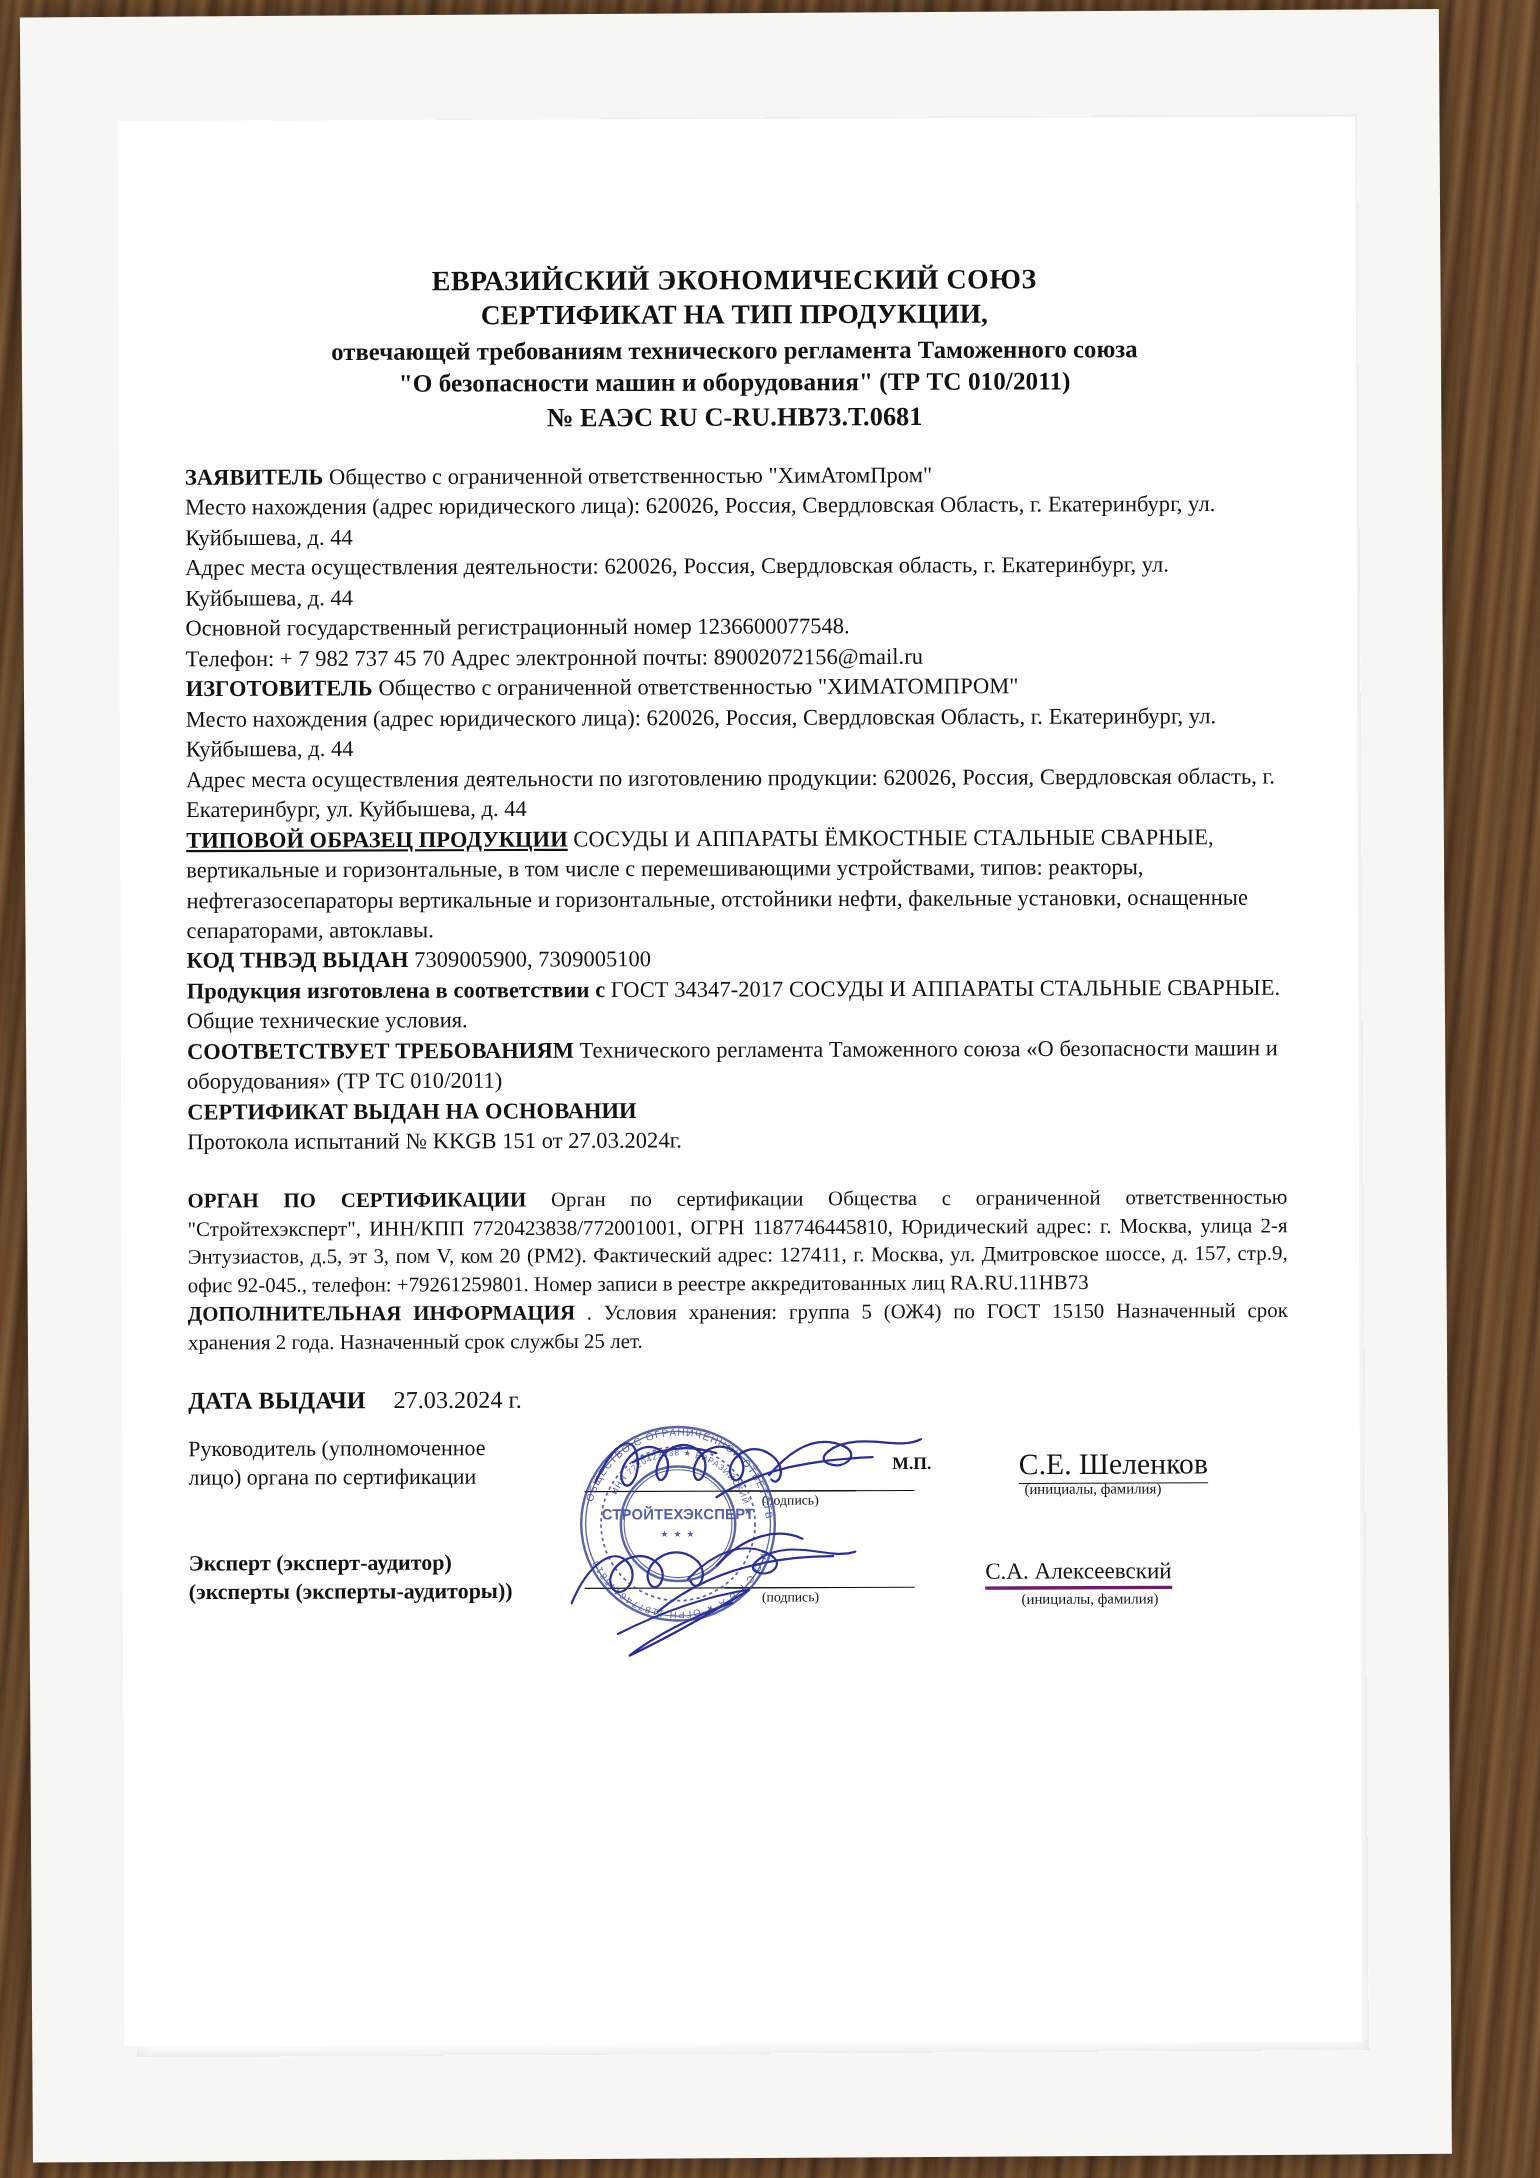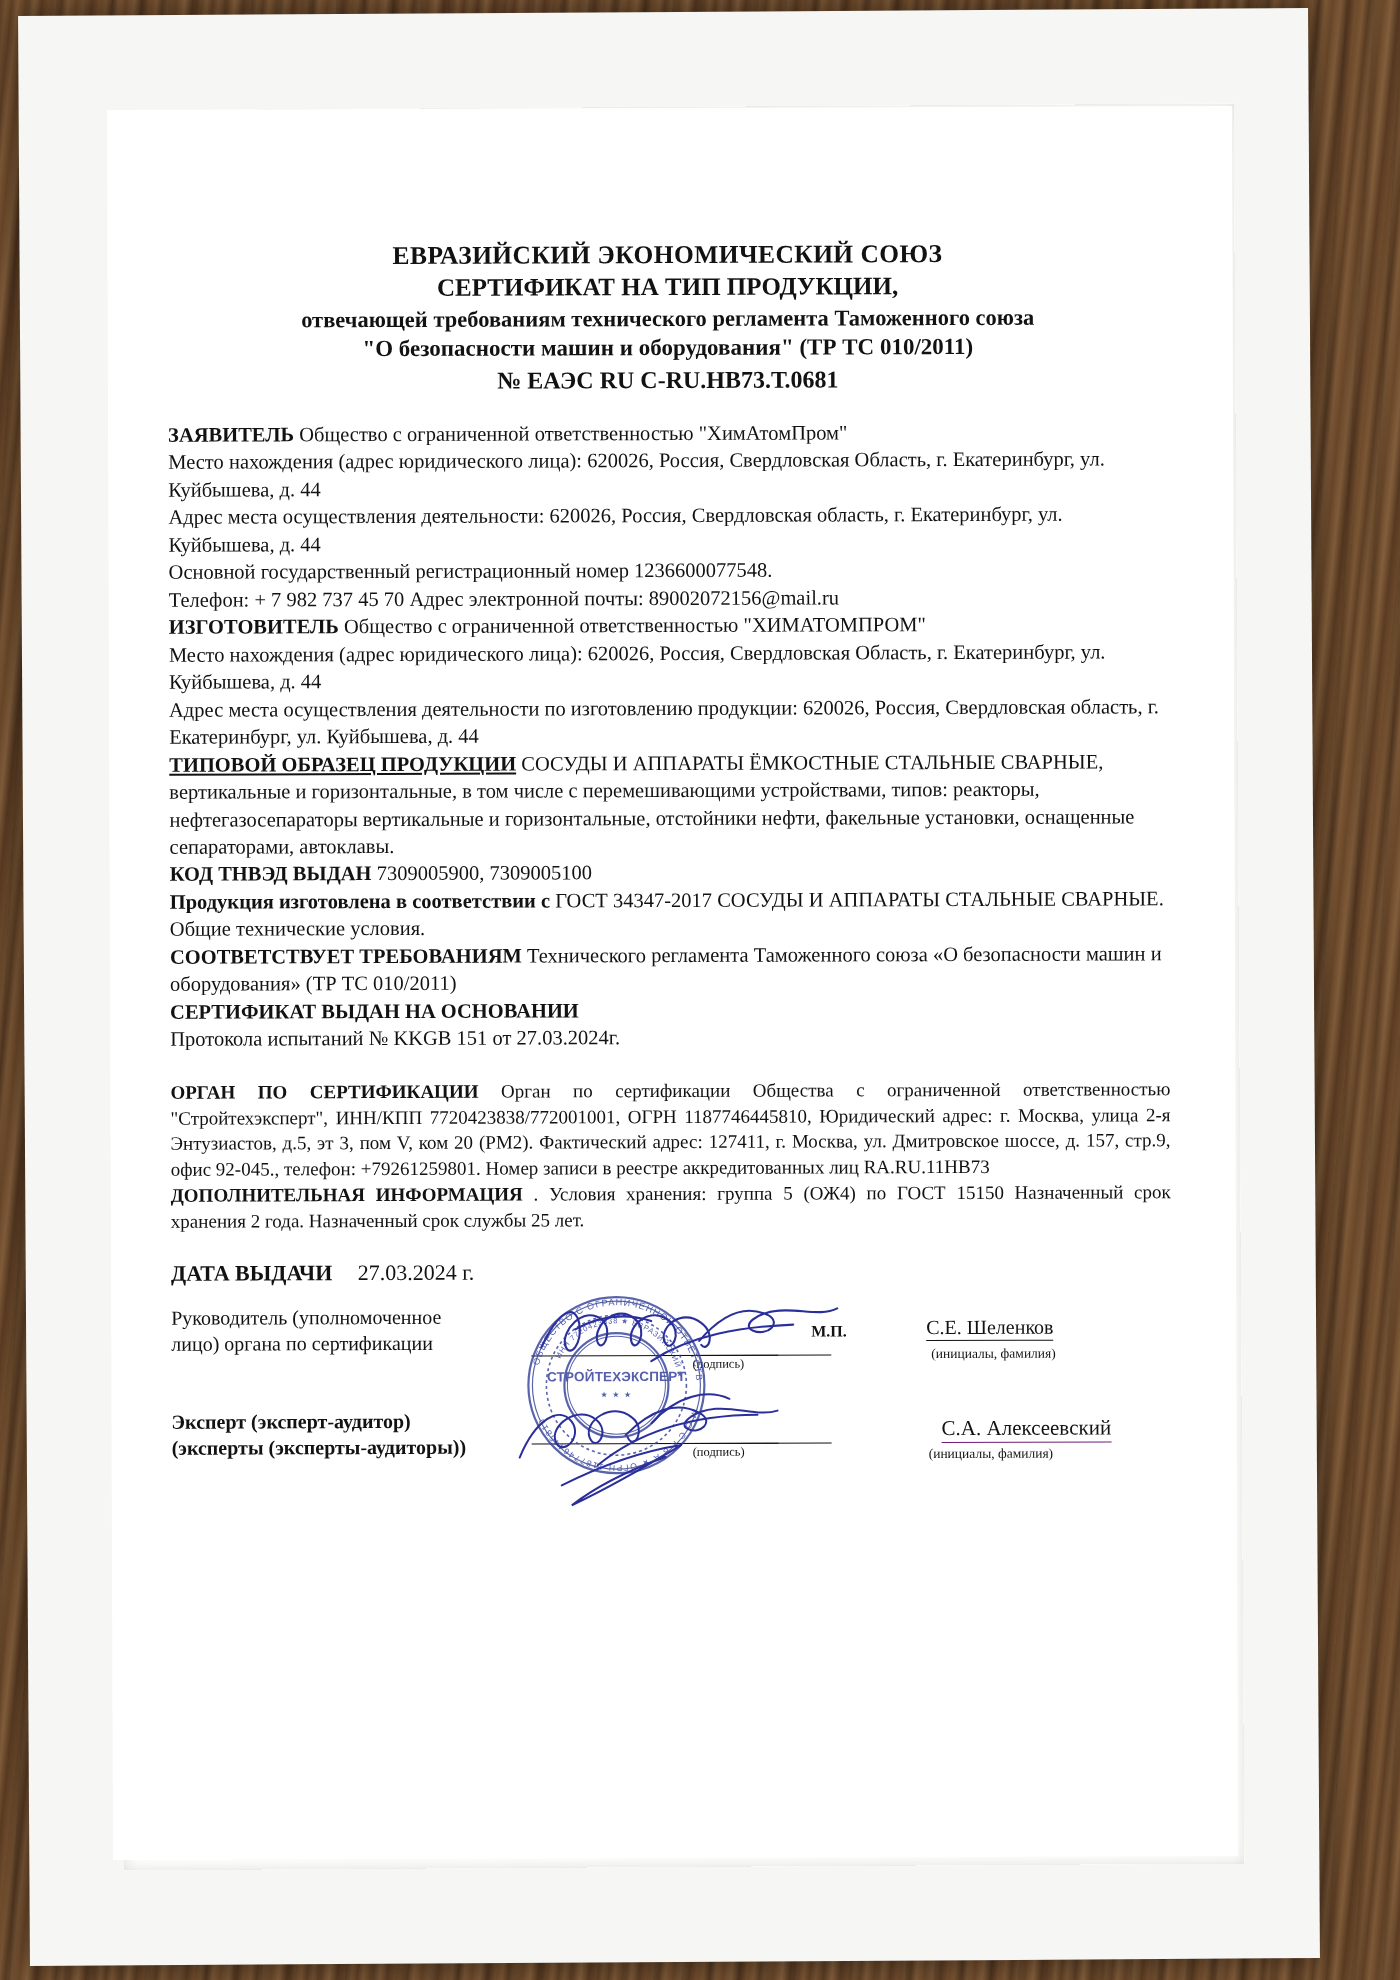--- a/index.html
+++ b/index.html
@@ -140,36 +140,36 @@
     position: absolute;
     left: 640px;
     top: 28px;
     font-size: 16px;
     font-weight: bold;
   }
   .name1 {
     position: absolute;
     left: 755px;
     top: 22px;
-    font-size: 20px;
+    font-size: 27px;
     border-bottom: 1px solid #111;
     padding-bottom: 1px;
   }
   .cap1 {
     position: absolute;
     left: 760px;
     top: 52px;
     font-size: 13.5px;
   }
   .name2 {
     position: absolute;
-    left: 770px;
+    left: 724px;
     top: 122px;
     font-size: 21px;
-    border-bottom: 1px solid #701a75;
+    border-bottom: 3px solid #701a75;
     padding-bottom: 1px;
   }
   .cap2 {
     position: absolute;
     left: 757px;
     top: 152px;
     font-size: 13.5px;
   }
   .podpis1 {
     position: absolute;

